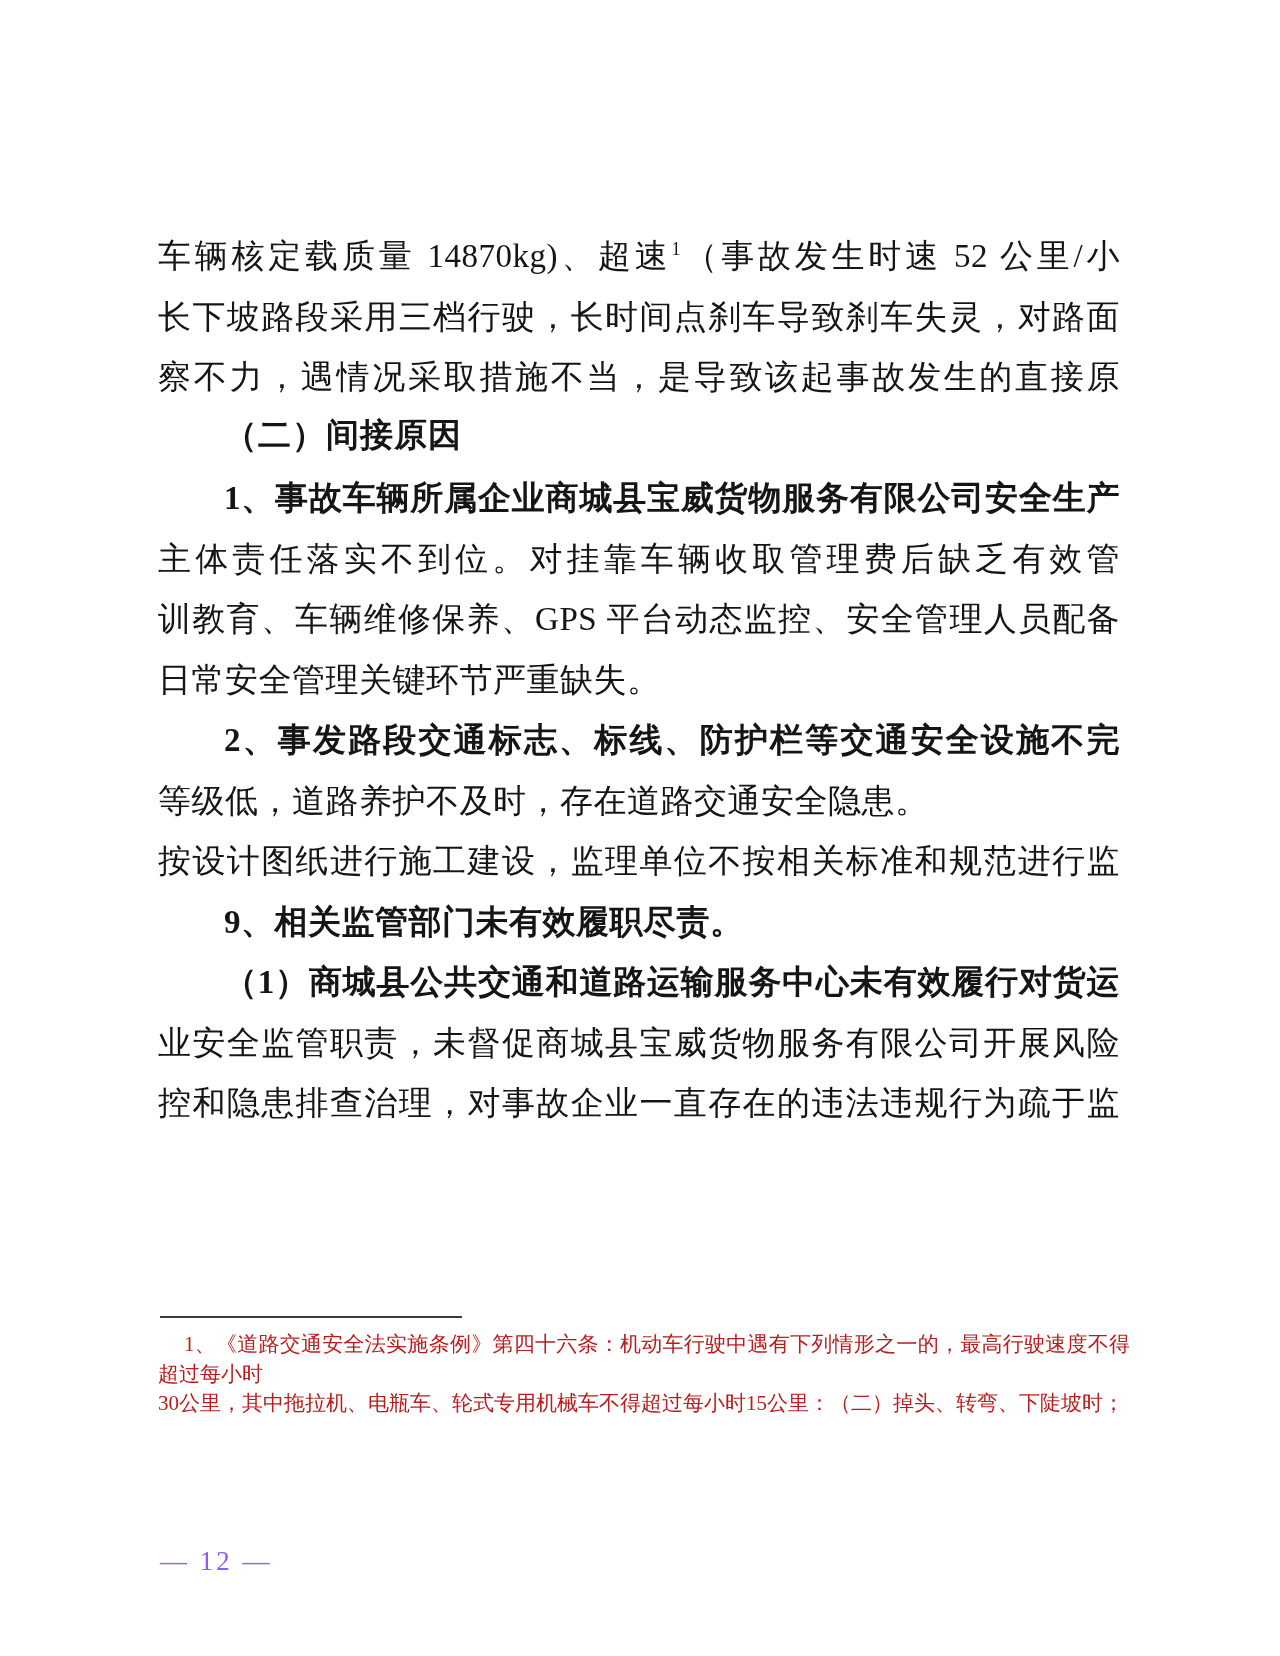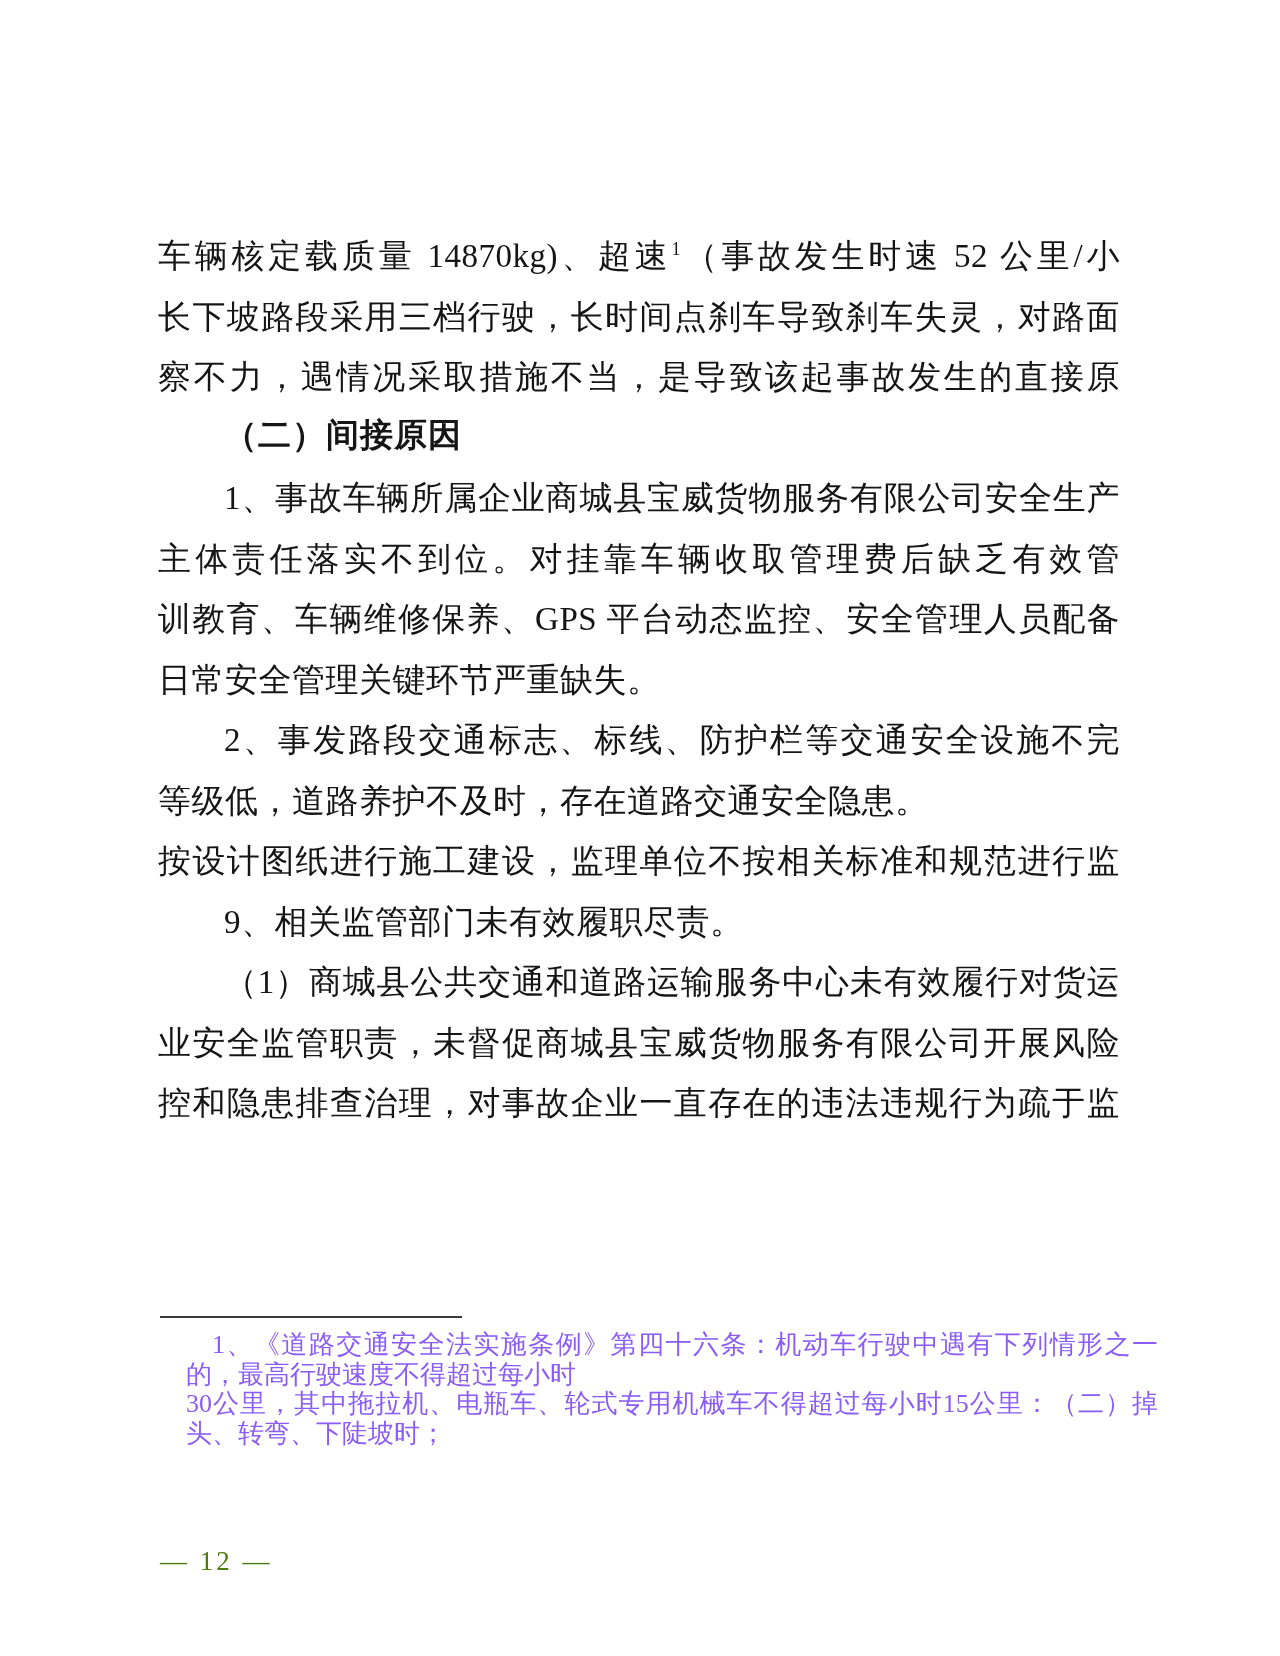--- a/index.html
+++ b/index.html
@@ -33,20 +33,21 @@
     letter-spacing: 0.5px;
     white-space: normal;
     overflow: hidden;
   }
   .fill {
     text-align: justify;
     text-align-last: justify;
   }
   .indent {
     text-indent: 66px;
+    font-weight: bold;
   }
   .heading {
     font-weight: 700;
     font-family: Liberation Mono, monospace;
     letter-spacing: 1px;
   }
   sup.fnref {
     font-size: 0.55em;
     vertical-align: super;
     line-height: 0;
@@ -57,36 +58,35 @@
     top: 1316px;
     width: 302px;
     height: 0;
     border-top: 2px solid #3c3c3c;
   }
   .footnote {
     position: absolute;
     left: 158px;
     top: 1330px;
     width: 972px;
-    font-size: 26px;
+    font-size: 21px;
     line-height: 29.5px;
-    color: #8b5cf6;
+    color: #b91c1c;
     text-align: justify;
-    margin-left: 28px;
   }
   .fn-line1 {
     text-indent: 26px;
   }
   .page-number {
     position: absolute;
     left: 160px;
     top: 1546px;
     font-size: 27px;
     letter-spacing: 3px;
-    color: #4d7c0f;
+    color: #8b5cf6;
   }
 </style>
 </head>
 <body>
 
 <div class="page">
 
   <div class="content">
 
     <div class="line fill"><span>车辆核定载质量 14870kg)、超速</span><sup class="fnref">1</sup><span>（事故发生时速 52 公里/小时），</span></div>

